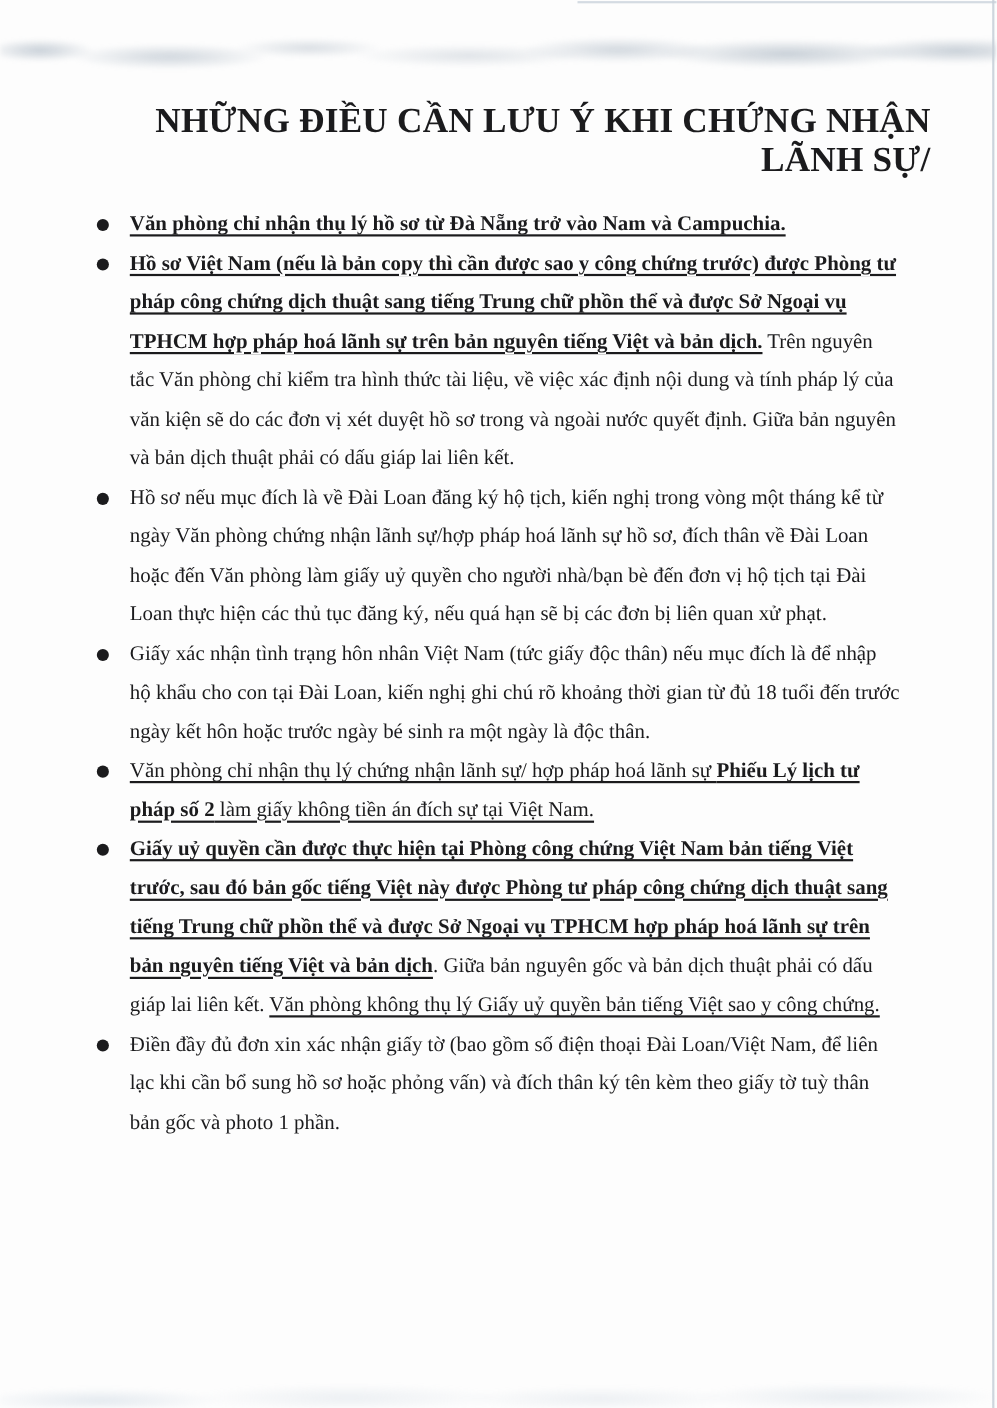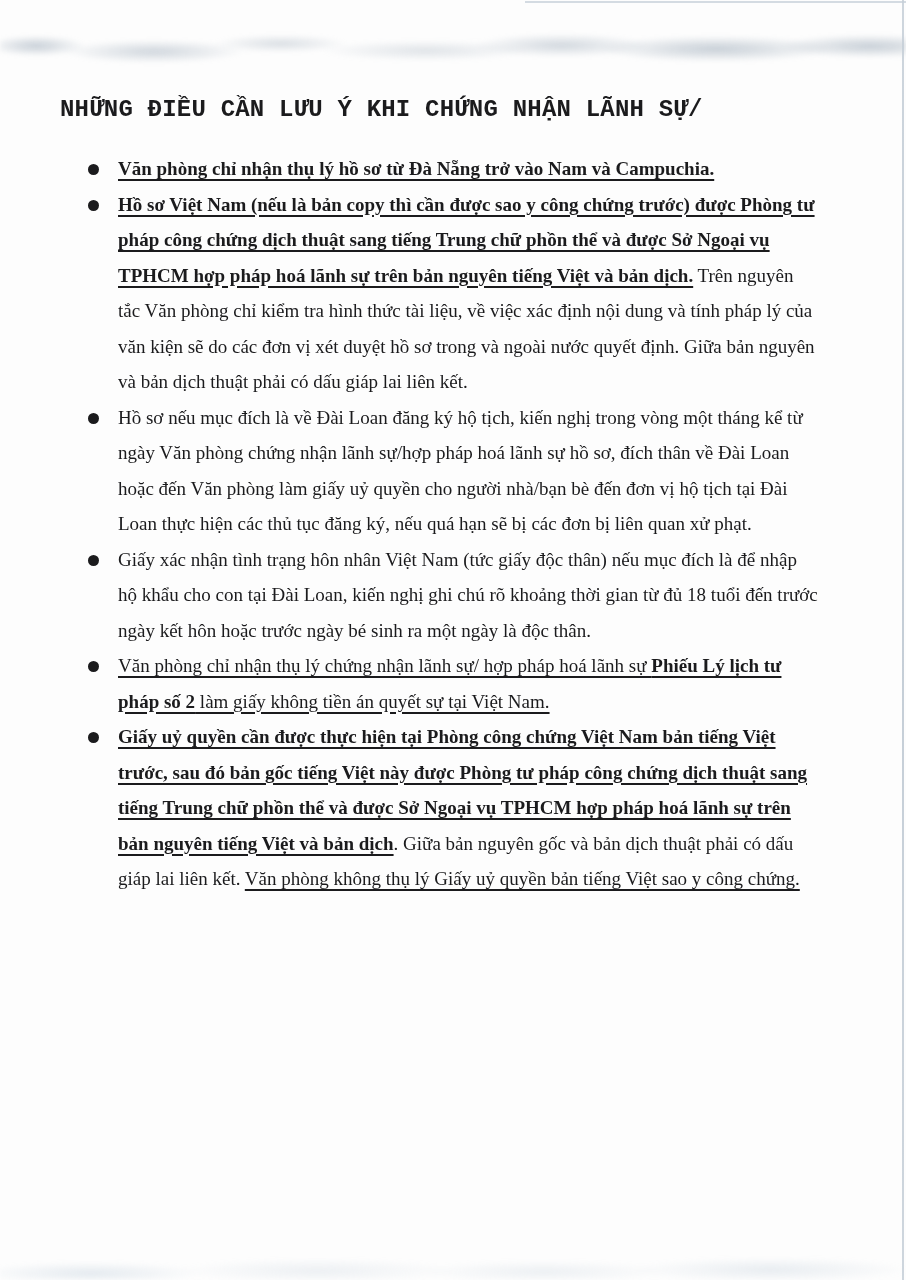--- a/index.html
+++ b/index.html
@@ -36,22 +36,22 @@
     position:absolute;top:0;right:2px;width:2px;height:100%;pointer-events:none;
     background:linear-gradient(var(--edge,#c6cfd8), #b9c4cf 40%, var(--edge,#c6cfd8));
     opacity:.85;
   }
   .scan-line-topright{
     position:absolute;top:1px;right:0;width:42%;height:2px;pointer-events:none;
     background:var(--edge,#c6cfd8);opacity:.75;
   }
   
   .title{
-    margin:92px 60px 0 60px;text-align:left;
-    font-size:24px;line-height:35px;font-weight:bold;letter-spacing:.2px;font-family:Liberation Mono, monospace;
+    margin:92px 60px 0 60px;text-align:right;
+    font-size:32px;line-height:35px;font-weight:bold;letter-spacing:.2px;
   }
   ul.bullets{
     list-style:none;margin:24px 0 0 88px;padding:0;width:730px;
     font-size:19px;line-height:35.5px;
   }
   ul.bullets li{position:relative;padding-left:30px;margin:0;}
   ul.bullets .dot{
     position:absolute;left:0;top:13px;width:11px;height:11px;border-radius:50%;
     background:var(--ink,#1b1b1d);
   }
@@ -69,16 +69,17 @@
 
   <h1 class="title">
     <span>NHỮNG ĐIỀU CẦN LƯU Ý KHI CHỨNG NHẬN LÃNH SỰ/</span><br>
   </h1>
 
   <ul class="bullets" id="bullet-list">
       <li><span class="dot"></span><span class="b u">Văn phòng chỉ nhận thụ lý hồ sơ từ Đà Nẵng trở vào Nam và Campuchia.</span></li>
       <li><span class="dot"></span><span class="b u">Hồ sơ Việt Nam (nếu là bản copy thì cần được sao y công chứng trước) được Phòng tư pháp công chứng dịch thuật sang tiếng Trung chữ phồn thể và được Sở Ngoại vụ TPHCM hợp pháp hoá lãnh sự trên bản nguyên tiếng Việt và bản dịch.</span><span class=""> Trên nguyên tắc Văn phòng chỉ kiểm tra hình thức tài liệu, về việc xác định nội dung và tính pháp lý của văn kiện sẽ do các đơn vị xét duyệt hồ sơ trong và ngoài nước quyết định. Giữa bản nguyên và bản dịch thuật phải có dấu giáp lai liên kết.</span></li>
       <li><span class="dot"></span><span class="">Hồ sơ nếu mục đích là về Đài Loan đăng ký hộ tịch, kiến nghị trong vòng một tháng kể từ ngày Văn phòng chứng nhận lãnh sự/hợp pháp hoá lãnh sự hồ sơ, đích thân về Đài Loan hoặc đến Văn phòng làm giấy uỷ quyền cho người nhà/bạn bè đến đơn vị hộ tịch tại Đài Loan thực hiện các thủ tục đăng ký, nếu quá hạn sẽ bị các đơn bị liên quan xử phạt.</span></li>
       <li><span class="dot"></span><span class="">Giấy xác nhận tình trạng hôn nhân Việt Nam (tức giấy độc thân) nếu mục đích là để nhập hộ khẩu cho con tại Đài Loan, kiến nghị ghi chú rõ khoảng thời gian từ đủ 18 tuổi đến trước ngày kết hôn hoặc trước ngày bé sinh ra một ngày là độc thân.</span></li>
-      <li><span class="dot"></span><span class="u">Văn phòng chỉ nhận thụ lý chứng nhận lãnh sự/ hợp pháp hoá lãnh sự </span><span class="b u">Phiếu Lý lịch tư pháp số 2</span><span class="u"> làm giấy không tiền án quyết sự tại Việt Nam.</span></li>
+      <li><span class="dot"></span><span class="u">Văn phòng chỉ nhận thụ lý chứng nhận lãnh sự/ hợp pháp hoá lãnh sự </span><span class="b u">Phiếu Lý lịch tư pháp số 2</span><span class="u"> làm giấy không tiền án đích sự tại Việt Nam.</span></li>
       <li><span class="dot"></span><span class="b u">Giấy uỷ quyền cần được thực hiện tại Phòng công chứng Việt Nam bản tiếng Việt trước, sau đó bản gốc tiếng Việt này được Phòng tư pháp công chứng dịch thuật sang tiếng Trung chữ phồn thể và được Sở Ngoại vụ TPHCM hợp pháp hoá lãnh sự trên bản nguyên tiếng Việt và bản dịch</span><span class="">. Giữa bản nguyên gốc và bản dịch thuật phải có dấu giáp lai liên kết. </span><span class="u">Văn phòng không thụ lý Giấy uỷ quyền bản tiếng Việt sao y công chứng.</span></li>
+      <li><span class="dot"></span><span class="">Điền đầy đủ đơn xin xác nhận giấy tờ (bao gồm số điện thoại Đài Loan/Việt Nam, để liên lạc khi cần bổ sung hồ sơ hoặc phỏng vấn) và đích thân ký tên kèm theo giấy tờ tuỳ thân bản gốc và photo 1 phần.</span></li>
     </ul>
 </div>
 
 </body></html>

